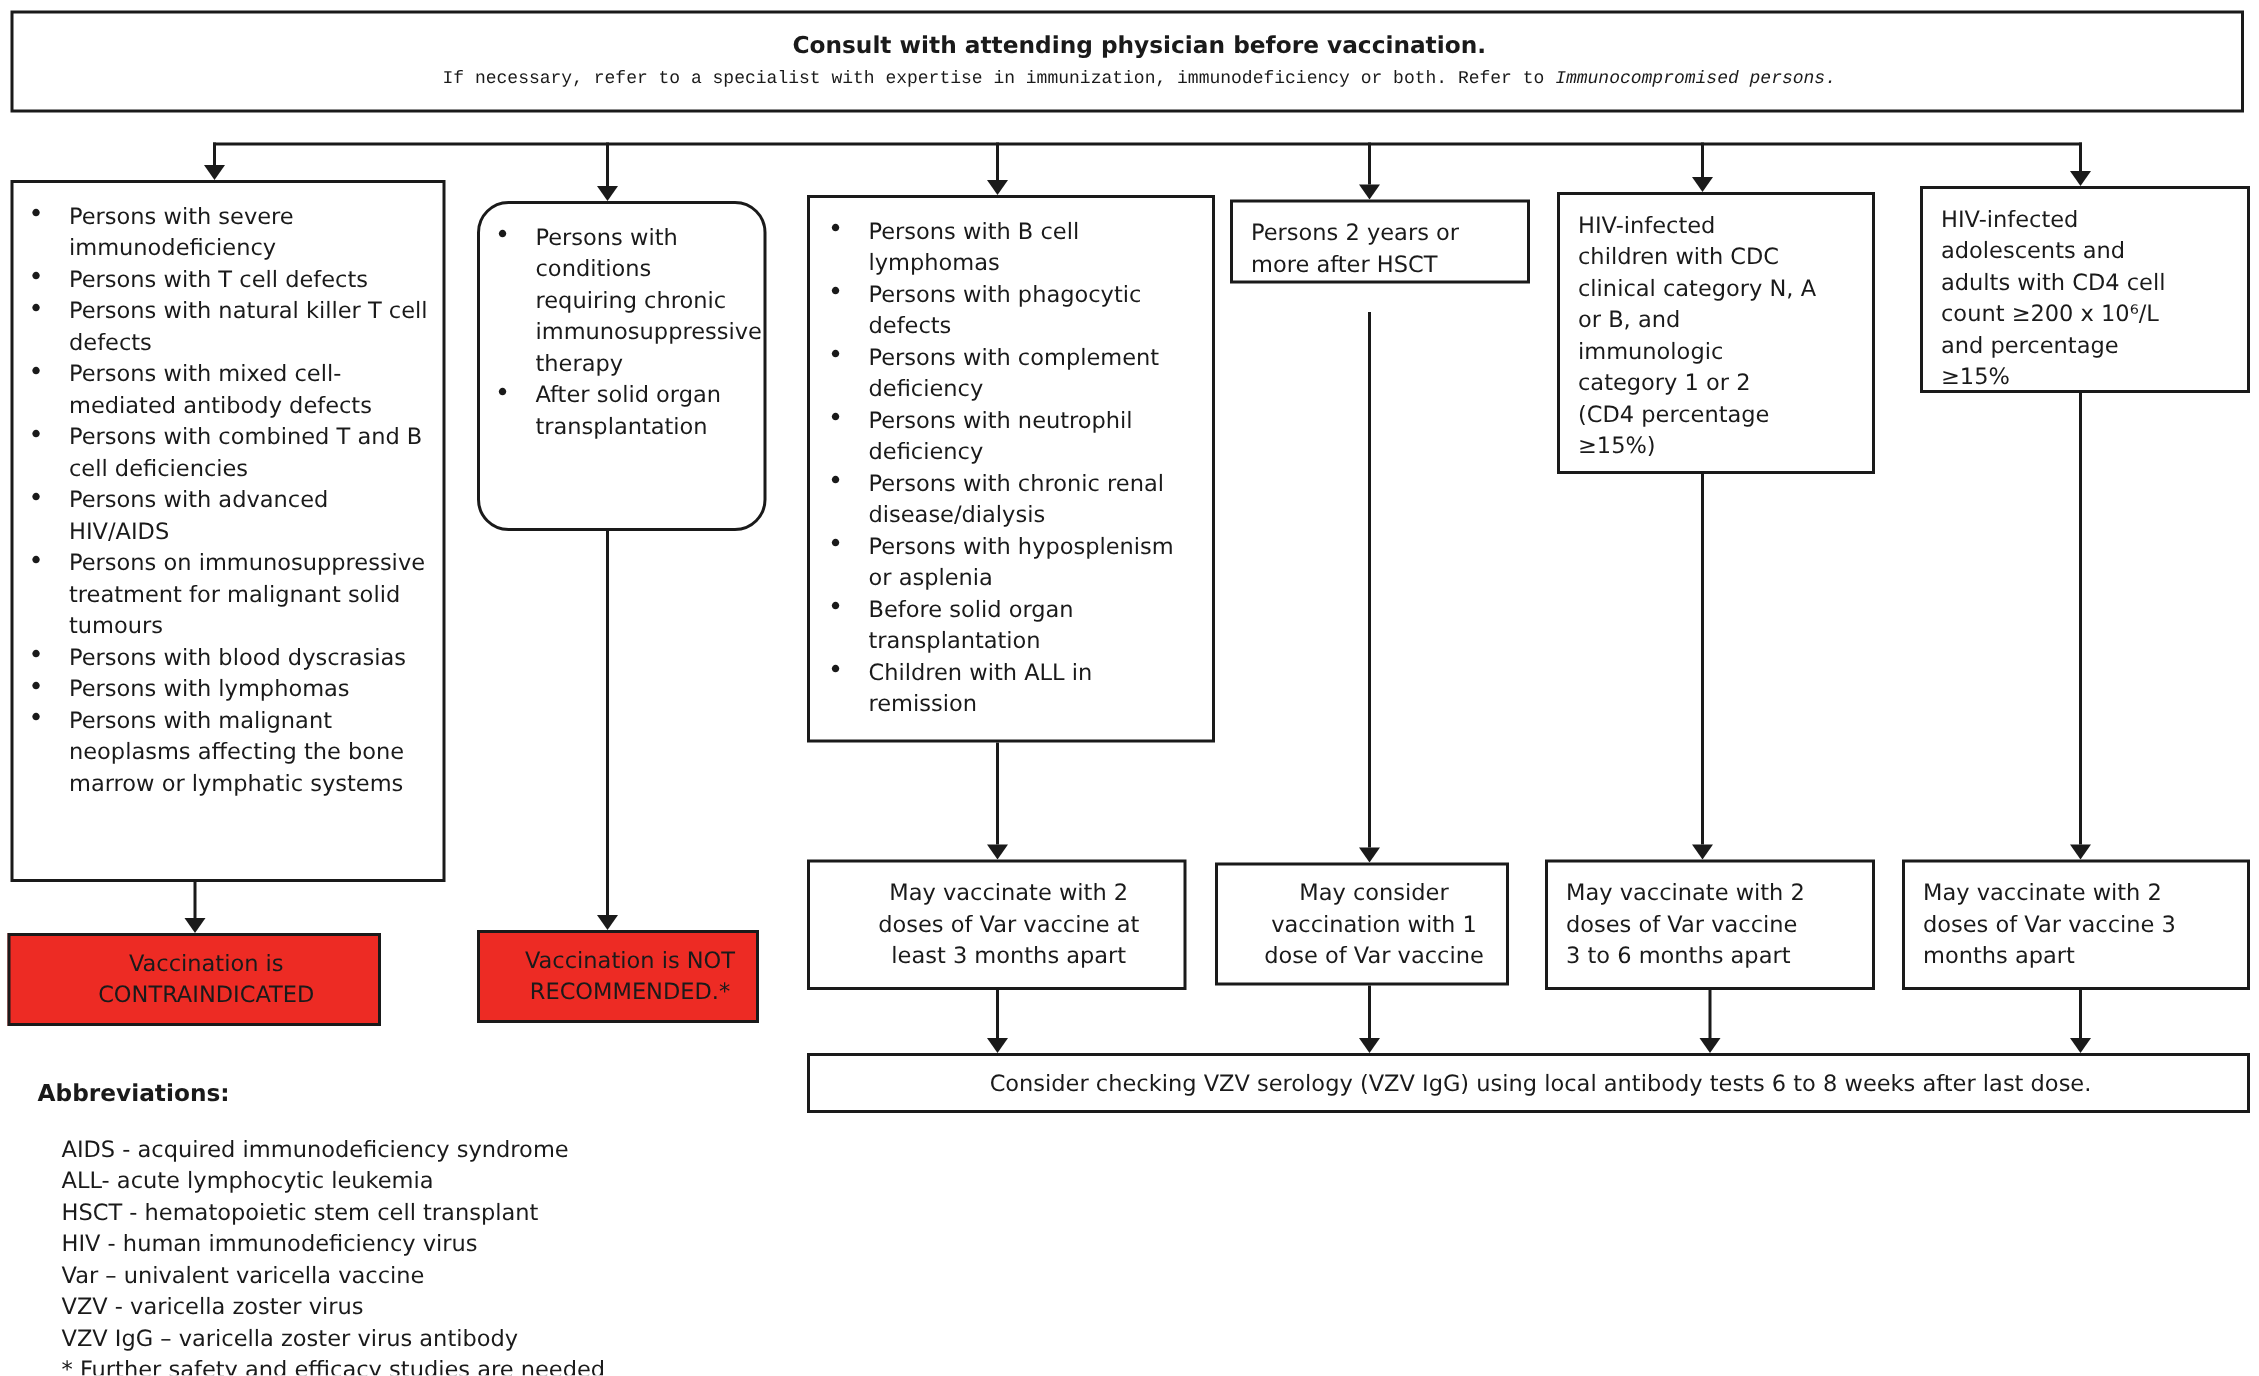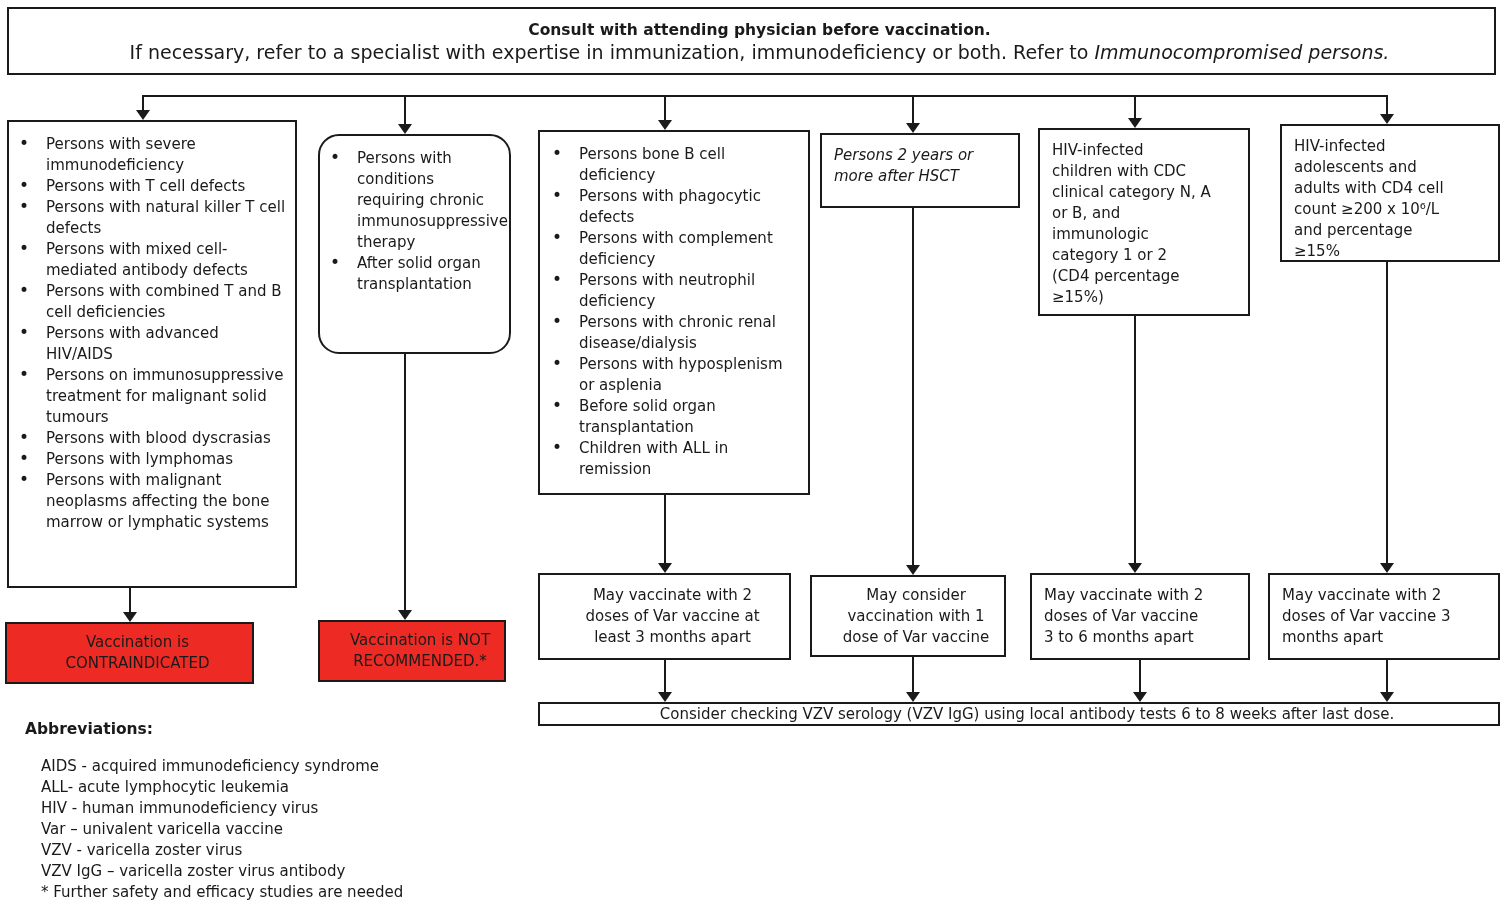--- a/index.html
+++ b/index.html
@@ -16,21 +16,21 @@
   .red{background:var(--red);}
   .center{text-align:center;}
   .pre{white-space:pre-line;}
   .vline{position:absolute;width:2px;background:var(--line);}
   .hline{position:absolute;height:2px;background:var(--line);}
   .ah{position:absolute;width:0;height:0;border-left:7px solid transparent;border-right:7px solid transparent;border-top:10px solid var(--line);}
   ul.blist{margin:0;padding:0;list-style:none;}
   ul.blist li{position:relative;padding-left:31px;margin:0;}
   ul.blist li::before{content:"\2022";position:absolute;left:4px;top:-1px;font-size:17px;}
   .banner-title{font-weight:bold;font-size:15.5px;line-height:22px;}
-  .banner-sub{font-size:19px;line-height:22px;}
+  .banner-sub{font-size:12px;line-height:22px;font-family:Liberation Mono, monospace;}
   .abbr-heading{font-weight:bold;font-size:15.5px;line-height:22px;}
   ul.abbr{margin:16px;padding:0;list-style:none;font-size:15px;line-height:21px;}
   .flex-center{display:flex;align-items:center;justify-content:center;}
 </style>
 </head>
 <body>
 
 <div id="canvas">
 
   <div class="box center" style="left:7px;top:7px;width:1489px;height:68px;padding-top:10px;">
@@ -69,32 +69,32 @@
 
   <div class="box" style="left:318px;top:134px;width:193px;height:220px;padding:12px 4px 6px 6px;border-radius:21px;">
     <ul class="blist">
         <li>Persons with conditions requiring chronic immunosuppressive therapy</li>
         <li>After solid organ transplantation</li>
       </ul>
   </div>
 
   <div class="box" style="left:538px;top:130px;width:272px;height:365px;padding:12px 6px 6px 8px;">
     <ul class="blist">
-        <li>Persons bone B cell deficiency</li>
+        <li>Persons with B cell lymphomas</li>
         <li>Persons with phagocytic defects</li>
         <li>Persons with complement deficiency</li>
         <li>Persons with neutrophil deficiency</li>
         <li>Persons with chronic renal disease/dialysis</li>
         <li>Persons with hyposplenism or asplenia</li>
         <li>Before solid organ transplantation</li>
         <li>Children with ALL in remission</li>
       </ul>
   </div>
 
-  <div class="box pre" style="left:820px;top:133px;width:200px;height:75px;padding:10px 4px 6px 12px;font-style:italic;">Persons 2 years or
+  <div class="box pre" style="left:820px;top:133px;width:200px;height:56px;padding:10px 4px 6px 12px;">Persons 2 years or
 more after HSCT</div>
 
   <div class="box pre" style="left:1038px;top:128px;width:212px;height:188px;padding:10px 6px 6px 12px;">HIV-infected
 children with CDC
 clinical category N, A
 or B, and
 immunologic
 category 1 or 2
 (CD4 percentage
 ≥15%)</div>
@@ -151,27 +151,28 @@
 
   <div class="vline" style="left:912px;top:657px;height:35px;"></div>
   <div class="ah" style="left:906px;top:692px;"></div>
 
   <div class="vline" style="left:1139px;top:660px;height:32px;"></div>
   <div class="ah" style="left:1133px;top:692px;"></div>
 
   <div class="vline" style="left:1386px;top:660px;height:32px;"></div>
   <div class="ah" style="left:1380px;top:692px;"></div>
 
-  <div class="box center flex-center" style="left:538px;top:702px;width:962px;height:24px;">Consider checking VZV serology (VZV IgG) using local antibody tests 6 to 8 weeks after last dose.</div>
+  <div class="box center flex-center" style="left:538px;top:702px;width:962px;height:40px;">Consider checking VZV serology (VZV IgG) using local antibody tests 6 to 8 weeks after last dose.</div>
 
   <div style="position:absolute;left:25px;top:718px;">
     <div class="abbr-heading">Abbreviations:</div>
     <ul class="abbr">
         <li>AIDS - acquired immunodeficiency syndrome</li>
         <li>ALL- acute lymphocytic leukemia</li>
+        <li>HSCT - hematopoietic stem cell transplant</li>
         <li>HIV - human immunodeficiency virus</li>
         <li>Var – univalent varicella vaccine</li>
         <li>VZV - varicella zoster virus</li>
         <li>VZV IgG – varicella zoster virus antibody</li>
         <li>* Further safety and efficacy studies are needed</li>
       </ul>
   </div>
 
 </div>
 

